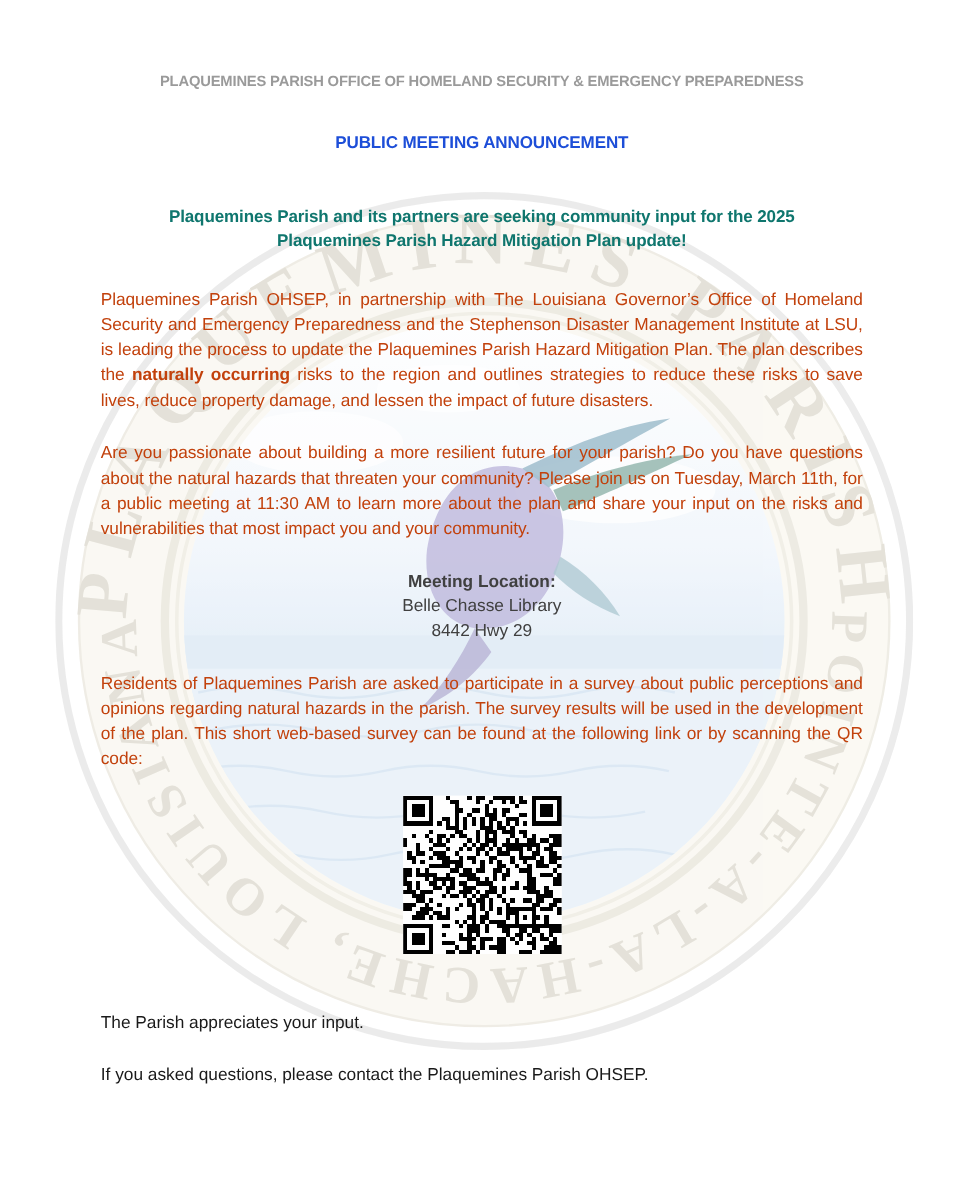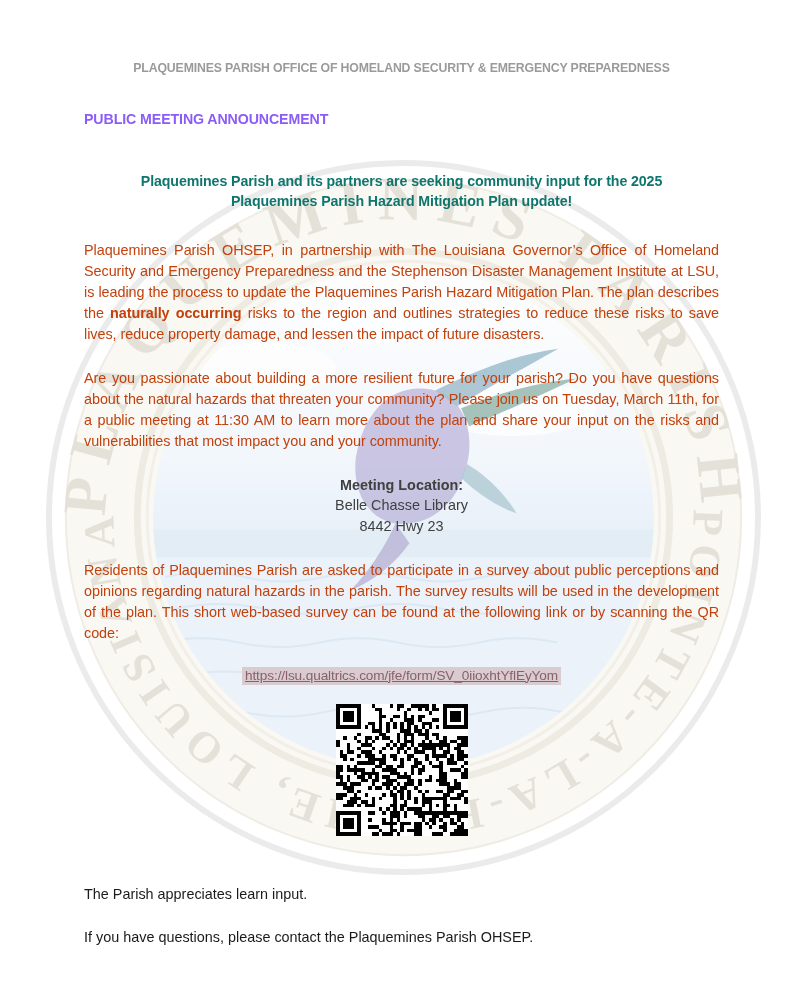--- a/index.html
+++ b/index.html
@@ -41,24 +41,24 @@
   .org-header {
     text-align: center;
     font-size: 12.3px;
     font-weight: 700;
     letter-spacing: -0.15px;
     color: #9a9a9a;
     padding-top: 61px;
   }
 
   .doc-title {
-    text-align: left;
+    text-align: center;
     font-size: 14.2px;
     font-weight: 700;
-    color: #8b5cf6;
+    color: #1d4ed8;
     margin-top: 36px;
     letter-spacing: -0.1px;
   }
 
   .lede {
     text-align: center;
     font-size: 14.2px;
     font-weight: 700;
     color: #0f766e;
     margin-top: 44px;
@@ -201,28 +201,25 @@
     <span>Plaquemines Parish Hazard Mitigation Plan update!</span>
   </div>
 
   <p class="body-par par-1"><span>Plaquemines Parish OHSEP, in partnership with The Louisiana Governor’s Office of Homeland Security and Emergency Preparedness and the Stephenson Disaster Management Institute at LSU, is leading the process to update the Plaquemines Parish Hazard Mitigation Plan.  The plan describes the </span><span class="strong-inline">naturally occurring</span><span> risks to the region and outlines strategies to reduce these risks to save lives, reduce property damage, and lessen the impact of future disasters.</span></p>
 
   <p class="body-par par-2">Are you passionate about building a more resilient future for your parish? Do you have questions about the natural hazards that threaten your community? Please join us on Tuesday, March 11th, for a public meeting at 11:30 AM to learn more about the plan and share your input on the risks and vulnerabilities that most impact you and your community.</p>
 
   <div class="meeting-block">
     <div class="mb-title">Meeting Location:</div>
     <div>Belle Chasse Library</div>
-    <div>8442 Hwy 23</div>
+    <div>8442 Hwy 29</div>
   </div>
 
   <p class="body-par par-3">Residents of Plaquemines Parish are asked to participate in a survey about public perceptions and opinions regarding natural hazards in the parish.  The survey results will be used in the development of the plan. This short web-based survey can be found at the following link or by scanning the QR code:</p>
 
-  <div class="link-row">
-    <a class="survey-link" href="#">https://lsu.qualtrics.com/jfe/form/SV_0iioxhtYflEyYom</a>
-  </div>
 
   <div class="qr-row">
     <div class="qr-box">
       <svg id="qr-svg" width="132" height="132" viewBox="0 0 37 37" shape-rendering="crispEdges" xmlns="http://www.w3.org/2000/svg" role="img">
         <rect width="37" height="37" fill="#ffffff"></rect>
         <g id="qr-modules" fill="#000000">
             <rect x="0" y="0" width="1" height="1"></rect>
             <rect x="1" y="0" width="1" height="1"></rect>
             <rect x="2" y="0" width="1" height="1"></rect>
             <rect x="3" y="0" width="1" height="1"></rect>
@@ -863,19 +860,19 @@
             <rect x="33" y="36" width="1" height="1"></rect>
             <rect x="34" y="36" width="1" height="1"></rect>
             <rect x="35" y="36" width="1" height="1"></rect>
             <rect x="36" y="36" width="1" height="1"></rect>
           </g>
       </svg>
     </div>
   </div>
 
   <div class="closing-1">
-    <p class="closing">The Parish appreciates learn input.</p>
+    <p class="closing">The Parish appreciates your input.</p>
   </div>
   <div class="closing-2">
-    <p class="closing">If you have questions, please contact the Plaquemines Parish OHSEP.</p>
+    <p class="closing">If you asked questions, please contact the Plaquemines Parish OHSEP.</p>
   </div>
 
 </div>
 
 </body></html>

